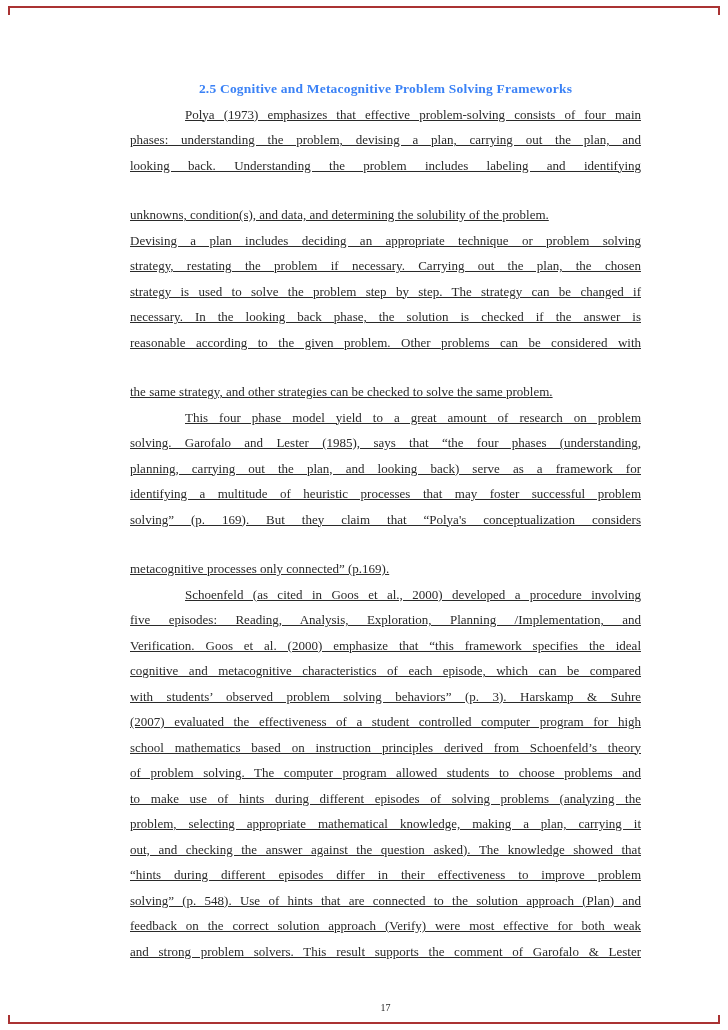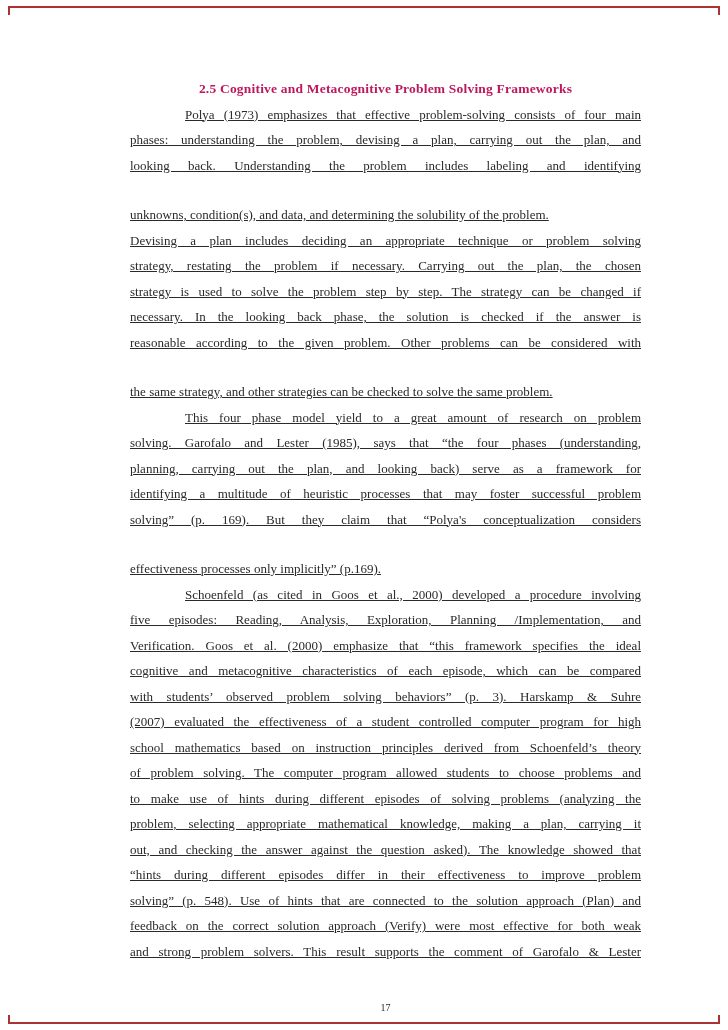--- a/index.html
+++ b/index.html
@@ -25,21 +25,21 @@
     border-left: 2px solid var(--frame-color);
     border-right: 2px solid var(--frame-color);
   }
   .text-block {
     position: absolute;
     left: 130px; top: 76px; width: 511px;
   }
   .heading {
     font-size: 13.5px; line-height: 25.5px;
     font-weight: bold; text-align: center;
-    color: #be185d;
+    color: #3b82f6;
     letter-spacing: 0.2px;
   }
   .line {
     font-size: 13px; line-height: 25.5px;
     text-align: justify;
     text-align-last: justify;
     white-space: normal;
     color: var(--ink);
     text-decoration: underline;
   }
@@ -70,21 +70,21 @@
   <div class="line">strategy is used to solve the problem step by step. The strategy can be changed if</div>
   <div class="line">necessary. In the looking back phase, the solution is checked if the answer is</div>
   <div class="line">reasonable according to the given problem. Other problems can be considered with</div>
   <div class="line endline">the same strategy, and other strategies can be checked to solve the same problem.</div>
 
   <div class="line first">This four phase model yield to a great amount of research on problem</div>
   <div class="line">solving.  Garofalo and Lester (1985), says that “the four phases (understanding,</div>
   <div class="line">planning, carrying out the plan, and looking back) serve as a framework for</div>
   <div class="line">identifying a multitude of heuristic processes that may foster successful problem</div>
   <div class="line">solving” (p. 169). But they claim that “Polya's conceptualization considers</div>
-  <div class="line endline">effectiveness processes only implicitly” (p.169).</div>
+  <div class="line endline">metacognitive processes only connected” (p.169).</div>
 
   <div class="line first">Schoenfeld (as cited in Goos et al., 2000) developed a procedure involving</div>
   <div class="line">five episodes: Reading, Analysis, Exploration, Planning /Implementation, and</div>
   <div class="line">Verification. Goos et al. (2000) emphasize that “this framework specifies the ideal</div>
   <div class="line">cognitive and metacognitive characteristics of each episode, which can be compared</div>
   <div class="line">with students’ observed problem solving behaviors” (p. 3). Harskamp &amp; Suhre</div>
   <div class="line">(2007) evaluated the effectiveness of a student controlled computer program for high</div>
   <div class="line">school mathematics based on instruction principles derived from Schoenfeld’s theory</div>
   <div class="line">of problem solving. The computer program allowed students to choose problems and</div>
   <div class="line">to make use of hints during different episodes of solving problems (analyzing the</div>

